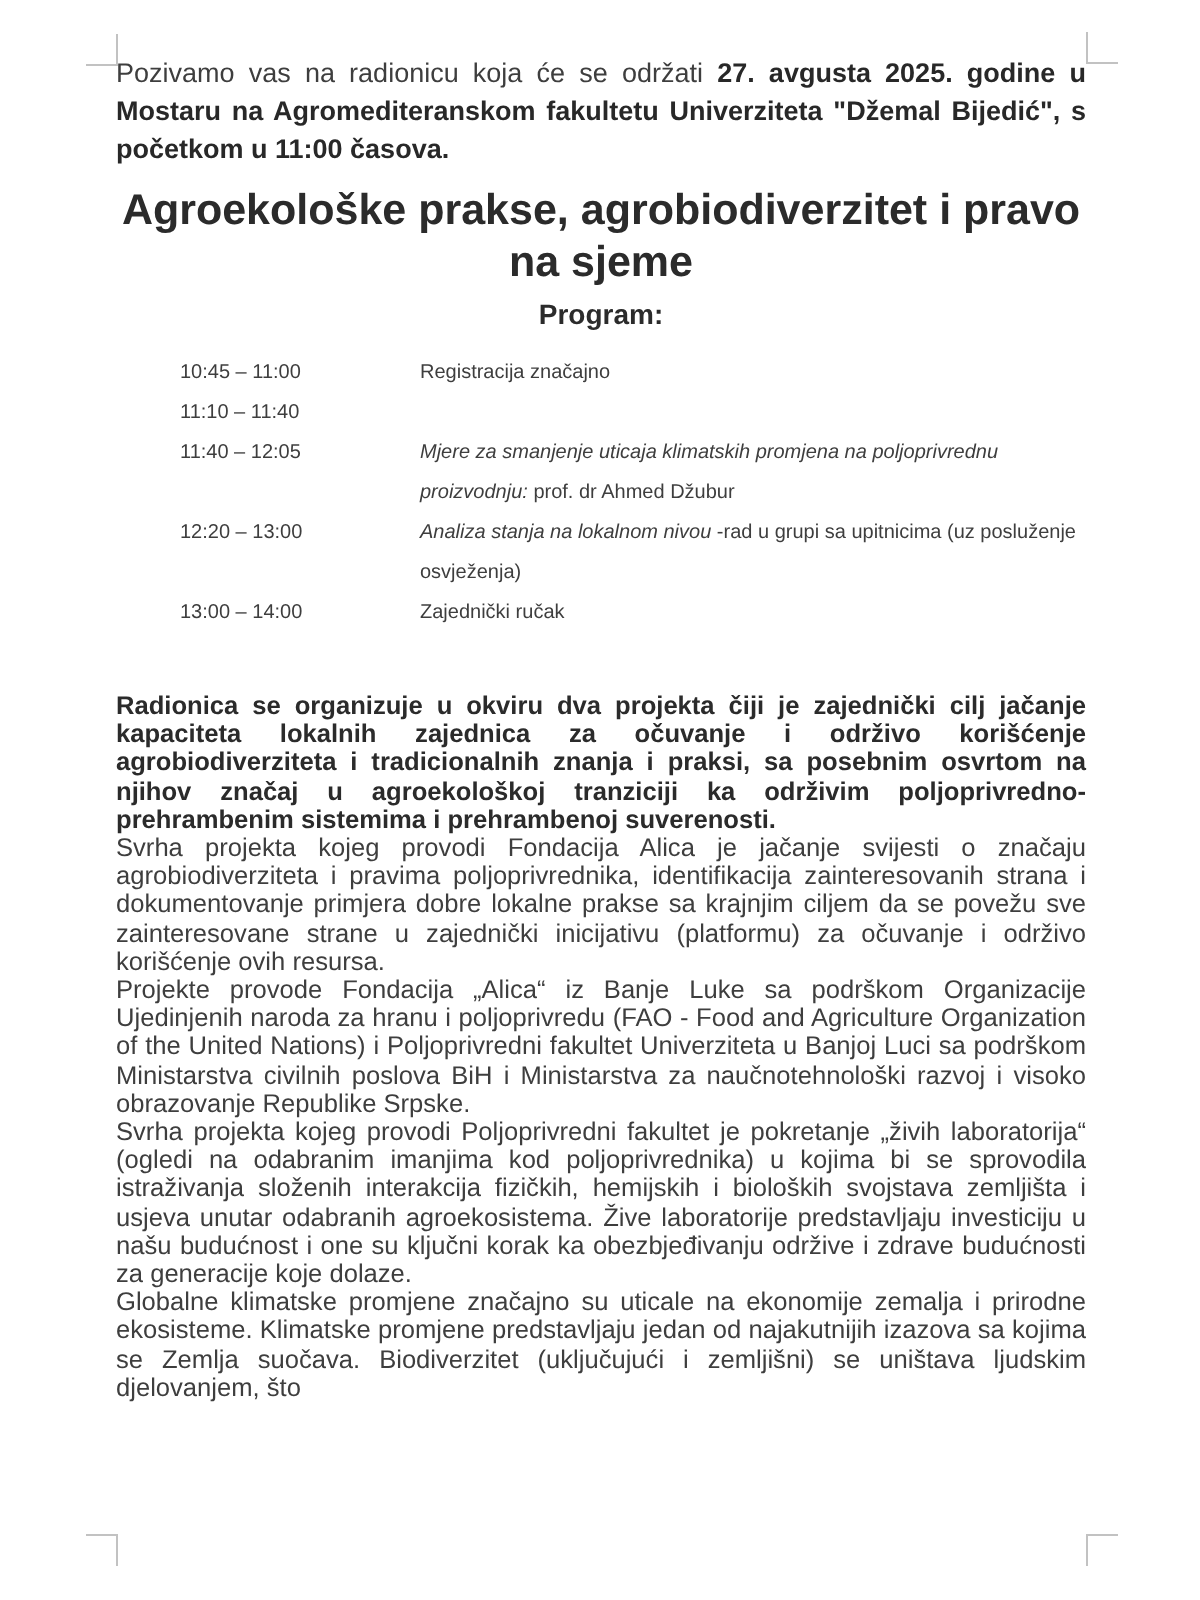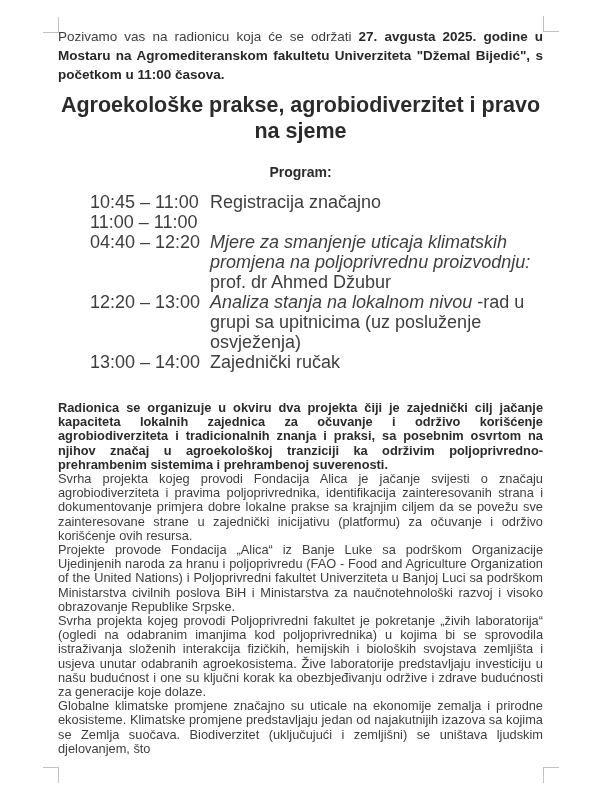--- a/index.html
+++ b/index.html
@@ -19,25 +19,25 @@
   .content{position:absolute;left:58px;top:27px;width:485px;}
 
   .intro{font-size:13.5px;line-height:19px;text-align:justify;margin:0;}
   .intro b{color:#282828;}
 
   .title{
     margin-top:8px;font-size:21.5px;line-height:26px;font-weight:700;
     text-align:center;color:#2b2b2b;
   }
   .program{
-    margin-top:19px;font-size:14px;line-height:18px;font-weight:700;
+    margin-top:4px;font-size:14px;line-height:18px;font-weight:700;
     text-align:center;color:#2b2b2b;
   }
 
-  .schedule{margin-top:11px;margin-left:32px;font-size:18px;line-height:20px;}
+  .schedule{margin-top:11px;margin-left:32px;font-size:10px;line-height:20px;}
   .srow{display:flex;}
   .stime{width:120px;flex:none;white-space:nowrap;}
   .sdesc{width:328px;}
   .srow:nth-child(2) .sdesc{text-align:justify;}
   .it{font-style:italic;}
 
   .bodytext{margin-top:29px;font-size:12.8px;line-height:14.2px;text-align:justify;}
   .bodytext p{margin:0;}
   .bodytext p.bold{font-weight:700;color:#2b2b2b;}
 </style>
@@ -56,24 +56,24 @@
   <div class="title">Agroekološke prakse, agrobiodiverzitet i pravo na sjeme</div>
 
   <div class="program">Program:</div>
 
   <div class="schedule">
     <div class="srow">
       <div class="stime">10:45 – 11:00</div>
       <div class="sdesc"><span class="it"></span><span>Registracija značajno</span></div>
     </div>
     <div class="srow">
-      <div class="stime">11:00 – 11:00</div>
+      <div class="stime">11:10 – 11:40</div>
     </div>
     <div class="srow">
-      <div class="stime">04:40 – 12:20</div>
+      <div class="stime">11:40 – 12:05</div>
       <div class="sdesc"><span class="it">Mjere za smanjenje uticaja klimatskih promjena na poljoprivrednu proizvodnju:</span><span> prof. dr Ahmed Džubur</span></div>
     </div>
     <div class="srow">
       <div class="stime">12:20 – 13:00</div>
       <div class="sdesc"><span class="it">Analiza stanja na lokalnom nivou</span><span> -rad u grupi sa upitnicima (uz posluženje osvježenja)</span></div>
     </div>
     <div class="srow">
       <div class="stime">13:00 – 14:00</div>
       <div class="sdesc"><span class="it"></span><span>Zajednički ručak</span></div>
     </div>

